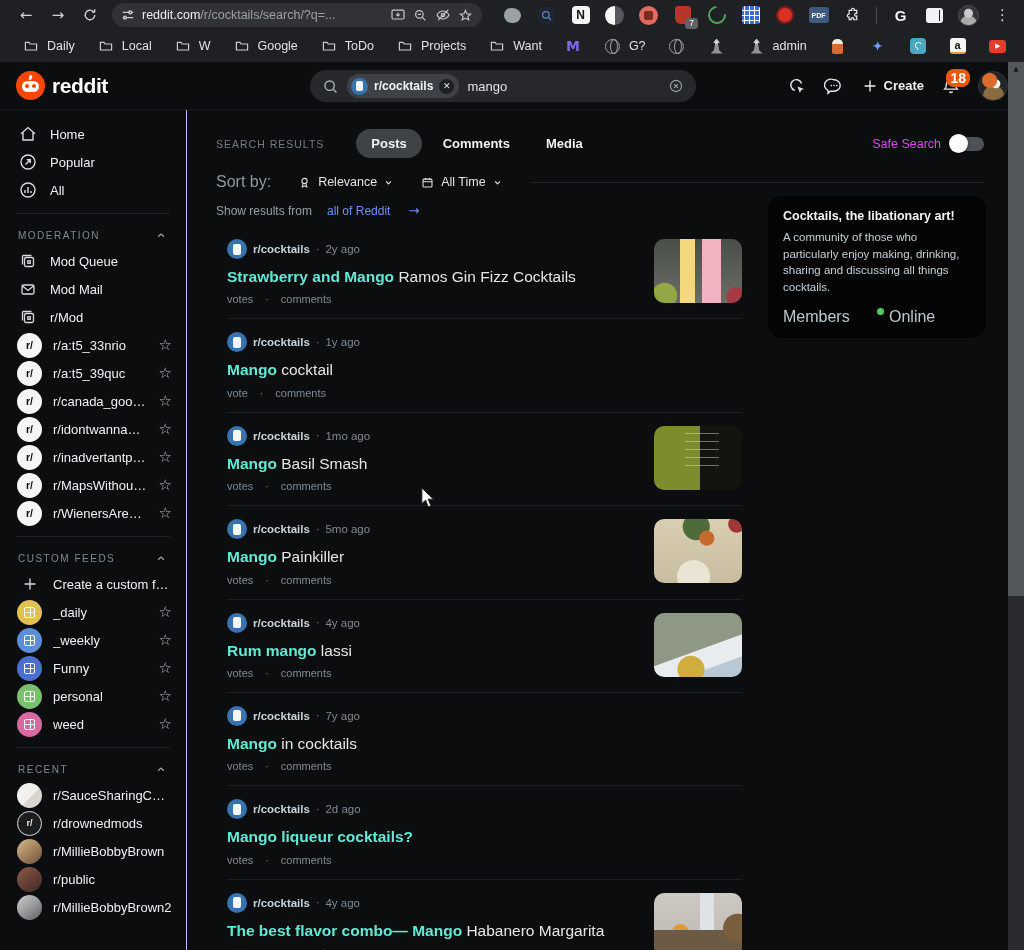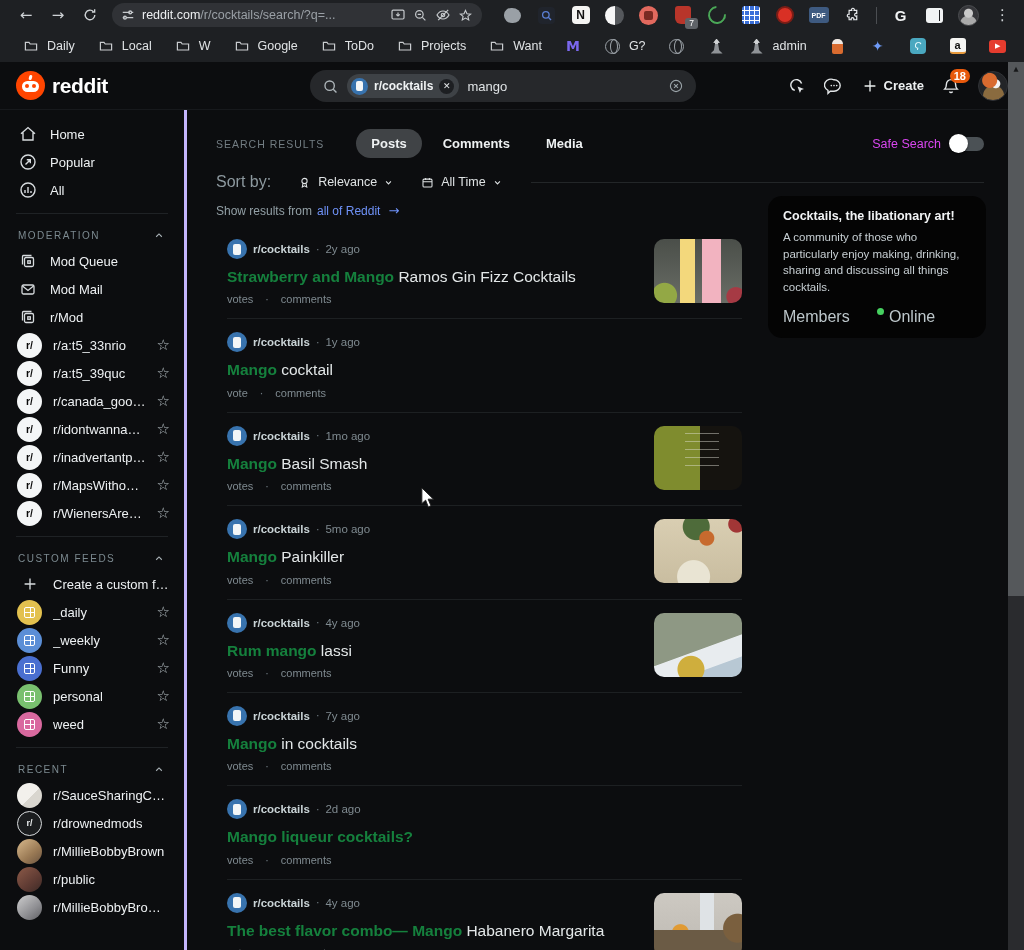--- a/index.html
+++ b/index.html
@@ -61,25 +61,25 @@
   .chip{display:flex;align-items:center;gap:6px;background:#3e4246;border-radius:13px;height:24px;padding:0 5px 0 4px}
   .chip-avatar{width:17px;height:17px;border-radius:50%;background:#3873ae;display:flex;align-items:center;justify-content:center}
   .chip-avatar i{width:7px;height:10px;background:#f3f6f7;border-radius:2px;display:block}
   .chip-label{font-size:12px;font-weight:700;color:#f0f3f4}
   .chip-x{width:15px;height:15px;border-radius:50%;background:#1d1f22;color:#e5e8ea;font-size:9px;display:flex;align-items:center;justify-content:center}
   .query{font-size:13px;color:#dfe3e5;flex:1}
   .clear-x{color:#9aa3a8}
   .hicons{margin-left:auto;display:flex;align-items:center;gap:17px}
   .hic{position:relative;display:flex;align-items:center;justify-content:center;color:#e3e6e8}
   .create{display:flex;align-items:center;gap:5px;font-size:13px;font-weight:600;color:#eceff0}
-  .bellbadge{position:absolute;top:-7px;right:-9px;background:#e8590c;color:#fff;font-size:11px;font-weight:700;border-radius:8px;padding:1px 4px}
+  .bellbadge{position:absolute;top:-7px;right:-9px;background:#e8590c;color:#fff;font-size:14px;font-weight:700;border-radius:8px;padding:1px 4px}
   .havatar{width:30px;height:30px;border-radius:50%;background:radial-gradient(circle at 38% 30%,#d96b2f 0 7px,transparent 8px),radial-gradient(circle at 60% 42%,#f3f3f3 0 4px,transparent 5px),radial-gradient(circle at 52% 85%,#8a6b3f 0 10px,transparent 11px),#232528;border:1px solid #303236}
 
   
-  .sidebar{position:absolute;left:0;top:110px;width:187px;bottom:0;border-right:3px solid #c4b5fd;padding-top:10px;background:#0c0d0f}
+  .sidebar{position:absolute;left:0;top:110px;width:187px;bottom:0;border-right:1px solid #c4b5fd;padding-top:10px;background:#0c0d0f}
   .sitem{display:flex;align-items:center;height:28px;padding:0 14px 0 17px;gap:11px;font-size:13px;color:#eef1f3}
   .sicon{width:22px;display:flex;justify-content:center;color:#d7dbde}
   .sdiv{height:1px;background:#1f2225;margin:9px 16px}
   .sec-h{display:flex;align-items:center;height:24px;padding:0 18px;font-size:10px;letter-spacing:1.5px;color:#7c8a90;margin-top:4px}
   .sec-h .chev{margin-left:auto;color:#aab3b8}
   .ravatar{width:25px;height:25px;border-radius:50%;background:#f4f6f7;color:#0b0b0b;font-weight:700;font-size:10.5px;display:flex;align-items:center;justify-content:center;flex:0 0 25px}
   .feed-avatar{width:25px;height:25px;border-radius:50%;display:flex;align-items:center;justify-content:center;flex:0 0 25px}
   .grid-ic{width:11px;height:11px;border:1.5px solid #fff;border-radius:2px;background:linear-gradient(#fff 1px,transparent 1px) 0 4.5px/11px 11px no-repeat,linear-gradient(90deg,#fff 1px,transparent 1px) 4.5px 0/11px 11px no-repeat}
   .photo{width:25px;height:25px;border-radius:50%;flex:0 0 25px}
   .av-photo-light{background:linear-gradient(135deg,#f2f0ec 55%,#d9d6cf 56%)}
@@ -98,35 +98,35 @@
   .tabs{display:flex;align-items:center;gap:6px;margin-left:32px}
   .tab{font-size:13px;font-weight:600;color:#eef1f2;padding:7px 15px;border-radius:999px}
   .tab.active{background:#404346}
   .safe{margin-left:auto;display:flex;align-items:center;gap:10px;font-size:12.5px;color:#d946ef}
   .toggle{width:33px;height:14px;border-radius:8px;background:#4b5155;position:relative}
   .knob{position:absolute;left:-2px;top:-3px;width:19px;height:19px;border-radius:50%;background:#fff;box-shadow:0 1px 2px rgba(0,0,0,.6)}
   .filters-row{margin-top:12px;display:flex;align-items:center;height:24px;padding-right:24px;gap:12px}
   .flabel{font-size:16px;color:#8d999f}
   .fctl{display:flex;align-items:center;gap:6px;font-size:12.5px;color:#dfe3e4;margin-left:14px}
   .fline{flex:1;height:1px;background:#232628;margin-left:16px}
-  .show-row{margin-top:9px;display:flex;align-items:flex-end;gap:5px;font-size:12px;color:#93a0a6}
+  .show-row{margin-top:9px;display:flex;align-items:flex-end;gap:15px;font-size:12px;color:#93a0a6}
   .show-link{color:#6f92f8;font-weight:500}
   .show-arrow{color:#6f92f8;font-size:13px;margin-left:3px}
 
   .posts{margin-left:11px;width:515px;margin-top:8px}
   .post{position:relative;padding:13px 0 12px;border-bottom:1px solid #1d2022}
   .post.hasthumb{min-height:90px;padding-right:100px}
   .pmeta{display:flex;align-items:center;gap:6px}
   .savatar{width:20px;height:20px;border-radius:50%;background:#3873ae;display:flex;align-items:center;justify-content:center}
   .savatar i{width:8px;height:11px;background:#f3f6f7;border-radius:2px;display:block}
   .pname{font-size:11.5px;font-weight:700;color:#c9d3d6}
   .pdot{color:#6d787e;font-size:11px}
   .ptime{font-size:11.5px;color:#7f8a90}
   .ptitle{margin:8px 0 7px;font-size:15.5px;font-weight:400;color:#e3e7e8;line-height:1.25}
-  .ptitle b{font-weight:700;color:#15803d}
+  .ptitle b{font-weight:700;color:#5eead4}
   .pstats{display:flex;gap:12px;font-size:11px;color:#7f8a90}
   .pthumb{position:absolute;right:0;top:13px;width:88px;height:64px;border-radius:10px}
   .t1{background:radial-gradient(circle at 12% 88%,#93a845 0 12px,transparent 13px),radial-gradient(circle at 93% 90%,#a63a44 0 9px,transparent 10px),linear-gradient(90deg,transparent 0 30%,#f3d87c 30% 47%,transparent 47% 55%,#f2b3c0 55% 76%,transparent 76%),linear-gradient(#4a4e49,#6a6e66)}
   .t2{background:repeating-linear-gradient(180deg,transparent 0 7px,rgba(228,228,218,.45) 7px 8px) 58% 0/34px 46px no-repeat,linear-gradient(90deg,#7f8c2e 0 52%,#15130f 52%)}
   .t3{background:radial-gradient(circle at 94% 8%,#a13636 0 8px,transparent 9px),radial-gradient(circle at 60% 30%,#c76a2e 0 7px,transparent 8px),radial-gradient(circle at 48% 12%,#4e6b3a 0 13px,transparent 14px),radial-gradient(circle at 45% 90%,#e9e4d3 0 16px,transparent 17px),linear-gradient(#d9ceb2,#c9bda0)}
   .t4{background:radial-gradient(circle at 42% 88%,#cfae3d 0 13px,transparent 14px),linear-gradient(160deg,#8e9884 0 55%,#e8ecef 56% 78%,#b8c8d4 79%)}
   .t5{background:radial-gradient(circle at 95% 55%,#7a5f3e 0 14px,transparent 15px),linear-gradient(0deg,#6b5b45 0 42%,transparent 42%),radial-gradient(circle at 30% 62%,#e09a33 0 8px,transparent 9px),linear-gradient(90deg,transparent 0 52%,#dfe3e6 52% 68%,transparent 68%),linear-gradient(#cdc9c2,#bdb9b2)}
 
   .community-card{position:absolute;left:580px;top:86px;width:218px;background:#040404;border-radius:14px;padding:13px 15px 12px}
   .ctitle{font-size:12.5px;font-weight:700;color:#f2f4f5}

